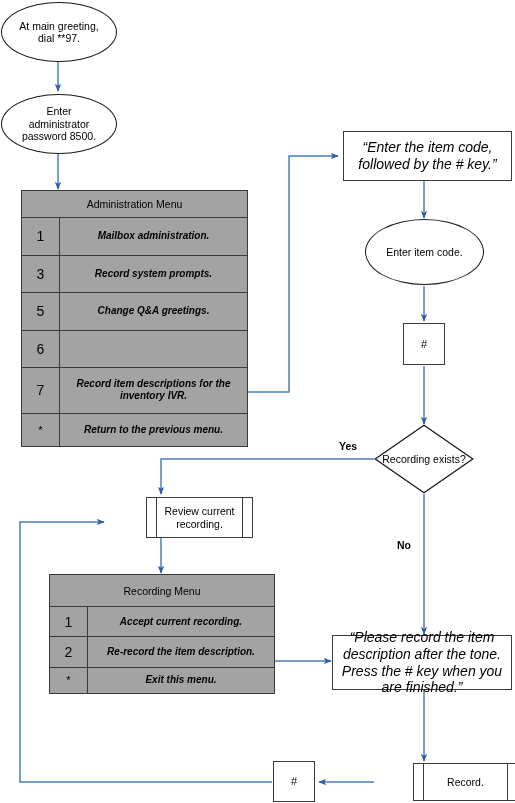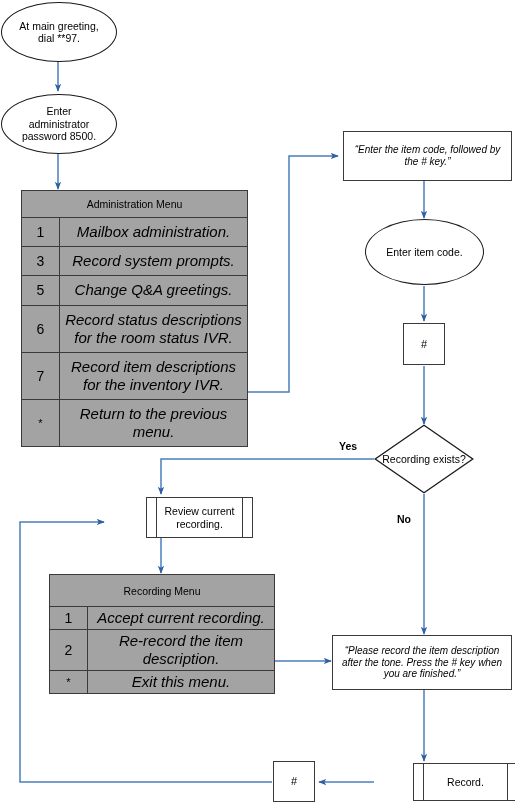--- a/index.html
+++ b/index.html
@@ -30,21 +30,21 @@
     border: 1.3px solid #1a1a1a;
     border-radius: 50%;
     background: #ffffff;
     font-size: 10.5px;
     padding: 0 16px;
   }
   
   .box {
     border: 1.6px solid #3a3a3a;
     background: #ffffff;
-    font-size: 10px;
+    font-size: 14px;
     padding: 0 5px;
   }
   .box.italic { font-style: italic; }
   .box.keybox { font-size: 11px; }
 
   
   .predef {
     border: 1.6px solid #3a3a3a;
     background: #ffffff;
     font-size: 10.5px;
@@ -122,24 +122,25 @@
   }
   .menu-key.small { font-size: 11px; }
   .menu-desc {
     box-sizing: border-box;
     flex: 1 1 auto;
     display: flex;
     align-items: center;
     justify-content: center;
     text-align: center;
     font-style: italic;
-    font-size: 15px;
+    font-size: 10px;
     color: #000;
     line-height: 1.2;
     padding: 0 4px;
+    font-weight: bold;
   }
 
   
   .flow-label {
     position: absolute;
     font-size: 10.5px;
     font-weight: bold;
     color: #000;
   }
 
@@ -214,21 +215,20 @@
       <div class="menu-desc">Record system prompts.</div>
     </div>
 
     <div class="menu-row">
       <div class="menu-key" style="width:38px;">5</div>
       <div class="menu-desc">Change Q&amp;A greetings.</div>
     </div>
 
     <div class="menu-row">
       <div class="menu-key" style="width:38px;">6</div>
-      <div class="menu-desc">Record status descriptions for the room status IVR.</div>
     </div>
 
     <div class="menu-row">
       <div class="menu-key" style="width:38px;">7</div>
       <div class="menu-desc">Record item descriptions for the inventory IVR.</div>
     </div>
 
     <div class="menu-row">
       <div class="menu-key small" style="width:38px;">*</div>
       <div class="menu-desc">Return to the previous menu.</div>
@@ -249,21 +249,21 @@
 
   <div class="diamond-wrap" style="left:374px; top:424px; width:100px; height:70px;">
     <svg class="diamond-shape" viewBox="0 0 100 70">
       <polygon points="50,1.2 98.8,35 50,68.8 1.2,35" fill="#ffffff" stroke="#1a1a1a" stroke-width="1.3"></polygon>
     </svg>
     <div class="diamond-label">Recording exists?</div>
   </div>
 
   <div class="flow-label" style="left:339px; top:440px;">Yes</div>
 
-  <div class="flow-label" style="left:397px; top:513px;text-align:center;">No</div>
+  <div class="flow-label" style="left:397px; top:539px;text-align:center;">No</div>
 
   <div class="node predef" style="left:108px; top:497px; width:107px; height:41px;">
     <span>Review current recording.</span>
   </div>
 
   <div class="menu" style="left:49px; top:574px; width:226px; height:120px;">
     <div class="menu-title" style="height:32px;">Recording Menu</div>
 
     <div class="menu-row">
       <div class="menu-key" style="width:38px;">1</div>

